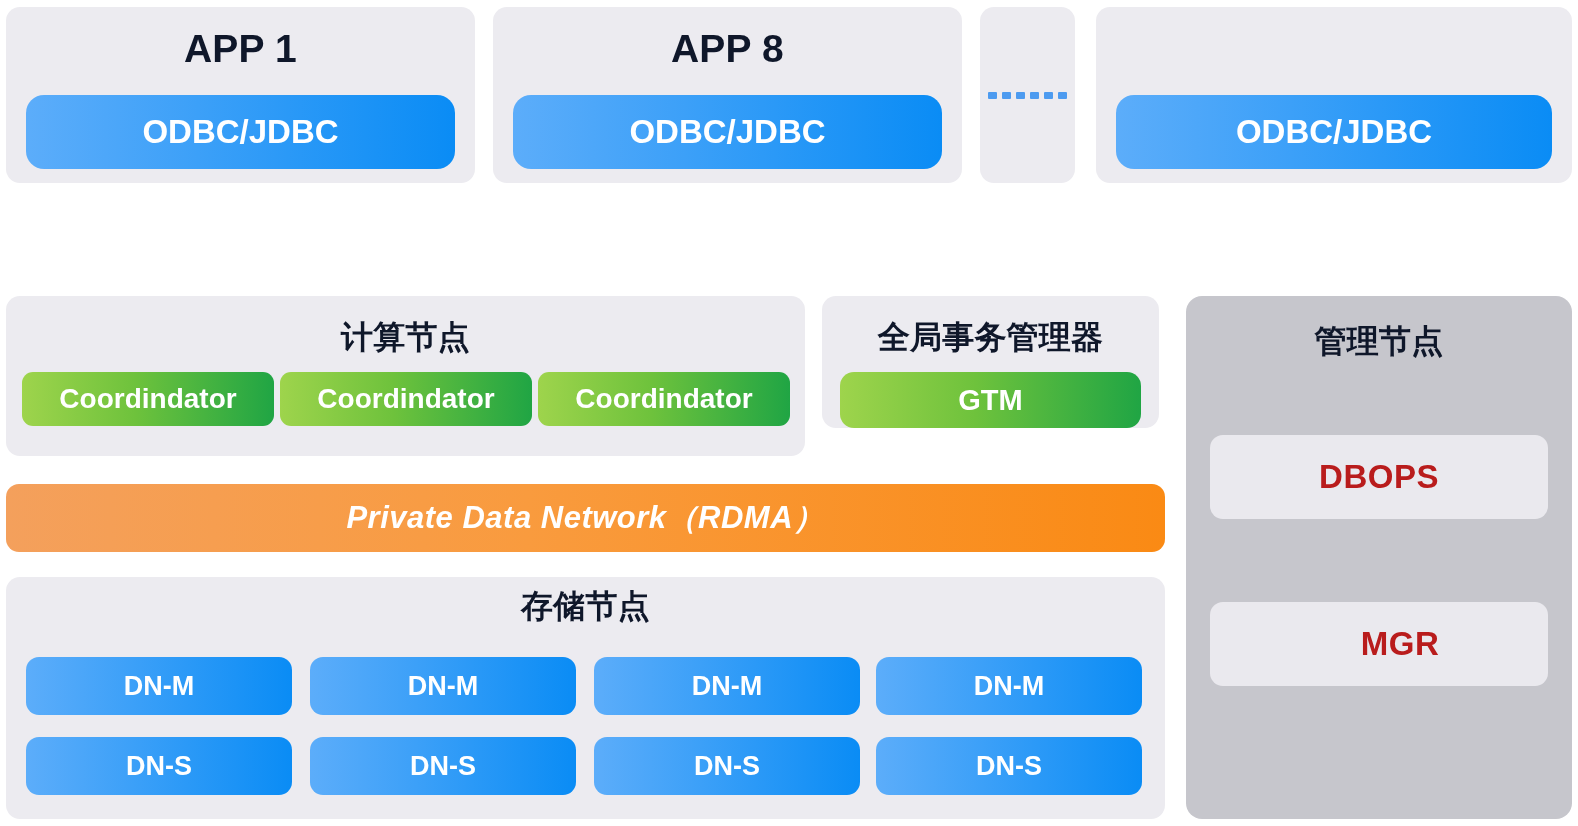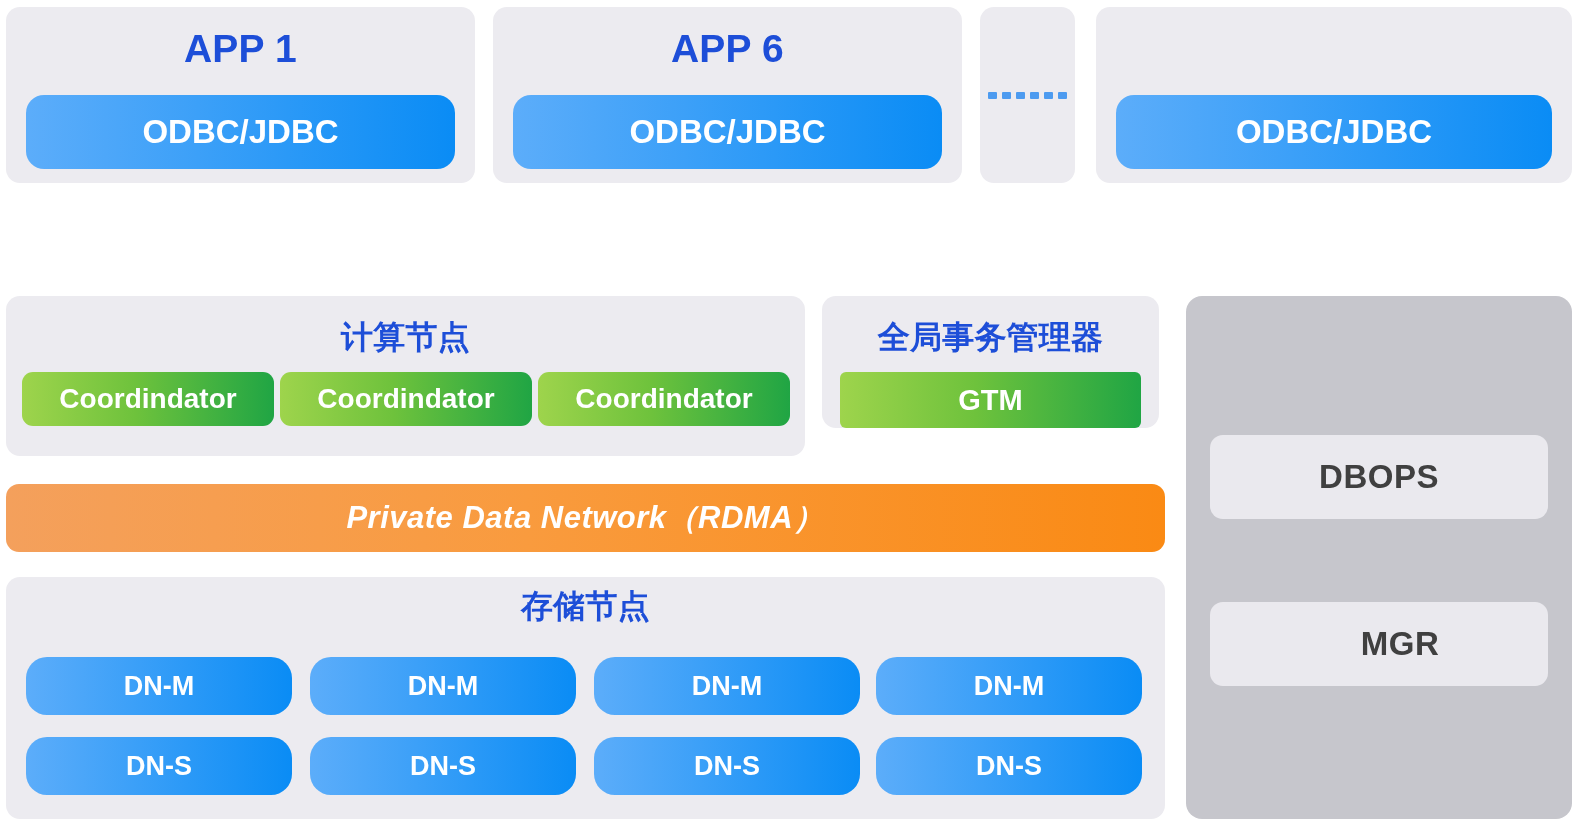--- a/index.html
+++ b/index.html
@@ -24,21 +24,21 @@
     position: absolute;
     background: #ECEBF0;
     border-radius: 14px;
     box-sizing: border-box;
   }
   .panel-title {
     position: absolute;
     left: 0;
     right: 0;
     text-align: center;
-    color: #1d4ed8;
+    color: #0f172a;
     font-weight: bold;
     letter-spacing: .2px;
   }
 
   
   .app-panel { top: 7px; height: 176px; }
   .app-panel .panel-title {
     top: 20px;
     font-size: 39px;
   }
@@ -111,33 +111,33 @@
     height: 54px;
     font-size: 28px;
     border-radius: 11px;
   }
   .gtm-pill {
     left: 18px;
     right: 18px;
     top: 76px;
     height: 56px;
     font-size: 29px;
-    border-radius: 6px;
+    border-radius: 14px;
   }
 
   
   .storage-panel .panel-title {
     top: 8px;
     font-size: 32px;
     font-family: Liberation Mono, monospace;
   }
   .dn-pill {
     height: 58px;
     font-size: 27px;
-    border-radius: 21px;
+    border-radius: 13px;
   }
 
   
   .mgmt-panel {
     background: #C6C6CC;
     border-radius: 16px;
   }
   .mgmt-panel .panel-title {
     top: 24px;
     font-size: 32px;
@@ -145,38 +145,38 @@
   .mgmt-card {
     position: absolute;
     left: 24px;
     right: 24px;
     height: 84px;
     background: #EAE9EE;
     border-radius: 13px;
     display: flex;
     align-items: center;
     justify-content: center;
-    color: #404040;
+    color: #b91c1c;
     font-weight: bold;
     font-size: 33px;
     letter-spacing: .5px;
   }
 </style>
 </head>
 <body>
 
 <div class="stage">
 
   <div class="panel app-panel" style="left:6px; width:469px;">
     <div class="panel-title">APP 1</div>
     <div class="pill pill-blue odbc-pill">ODBC/JDBC</div>
   </div>
 
   <div class="panel app-panel" style="left:493px; width:469px;">
-    <div class="panel-title">APP 6</div>
+    <div class="panel-title">APP 8</div>
     <div class="pill pill-blue odbc-pill">ODBC/JDBC</div>
   </div>
 
   <div class="panel ellipsis-panel" style="left:980px; width:95px;">
     <div class="ellipsis-dots">
       <i></i>
         <i></i>
         <i></i>
         <i></i>
         <i></i>
@@ -211,17 +211,18 @@
     <div class="pill pill-blue dn-pill" style="left:588px; width:266px; top:80px;">DN-M</div>
     <div class="pill pill-blue dn-pill" style="left:870px; width:266px; top:80px;">DN-M</div>
 
     <div class="pill pill-blue dn-pill" style="left:20px;  width:266px; top:160px;">DN-S</div>
     <div class="pill pill-blue dn-pill" style="left:304px; width:266px; top:160px;">DN-S</div>
     <div class="pill pill-blue dn-pill" style="left:588px; width:266px; top:160px;">DN-S</div>
     <div class="pill pill-blue dn-pill" style="left:870px; width:266px; top:160px;">DN-S</div>
   </div>
 
   <div class="panel mgmt-panel" style="left:1186px; top:296px; width:386px; height:523px;">
+    <div class="panel-title">管理节点</div>
     <div class="mgmt-card" style="top:139px;">DBOPS</div>
     <div class="mgmt-card" style="top:306px;padding-left:42px;">MGR</div>
   </div>
 
 </div>
 
 </body></html>

